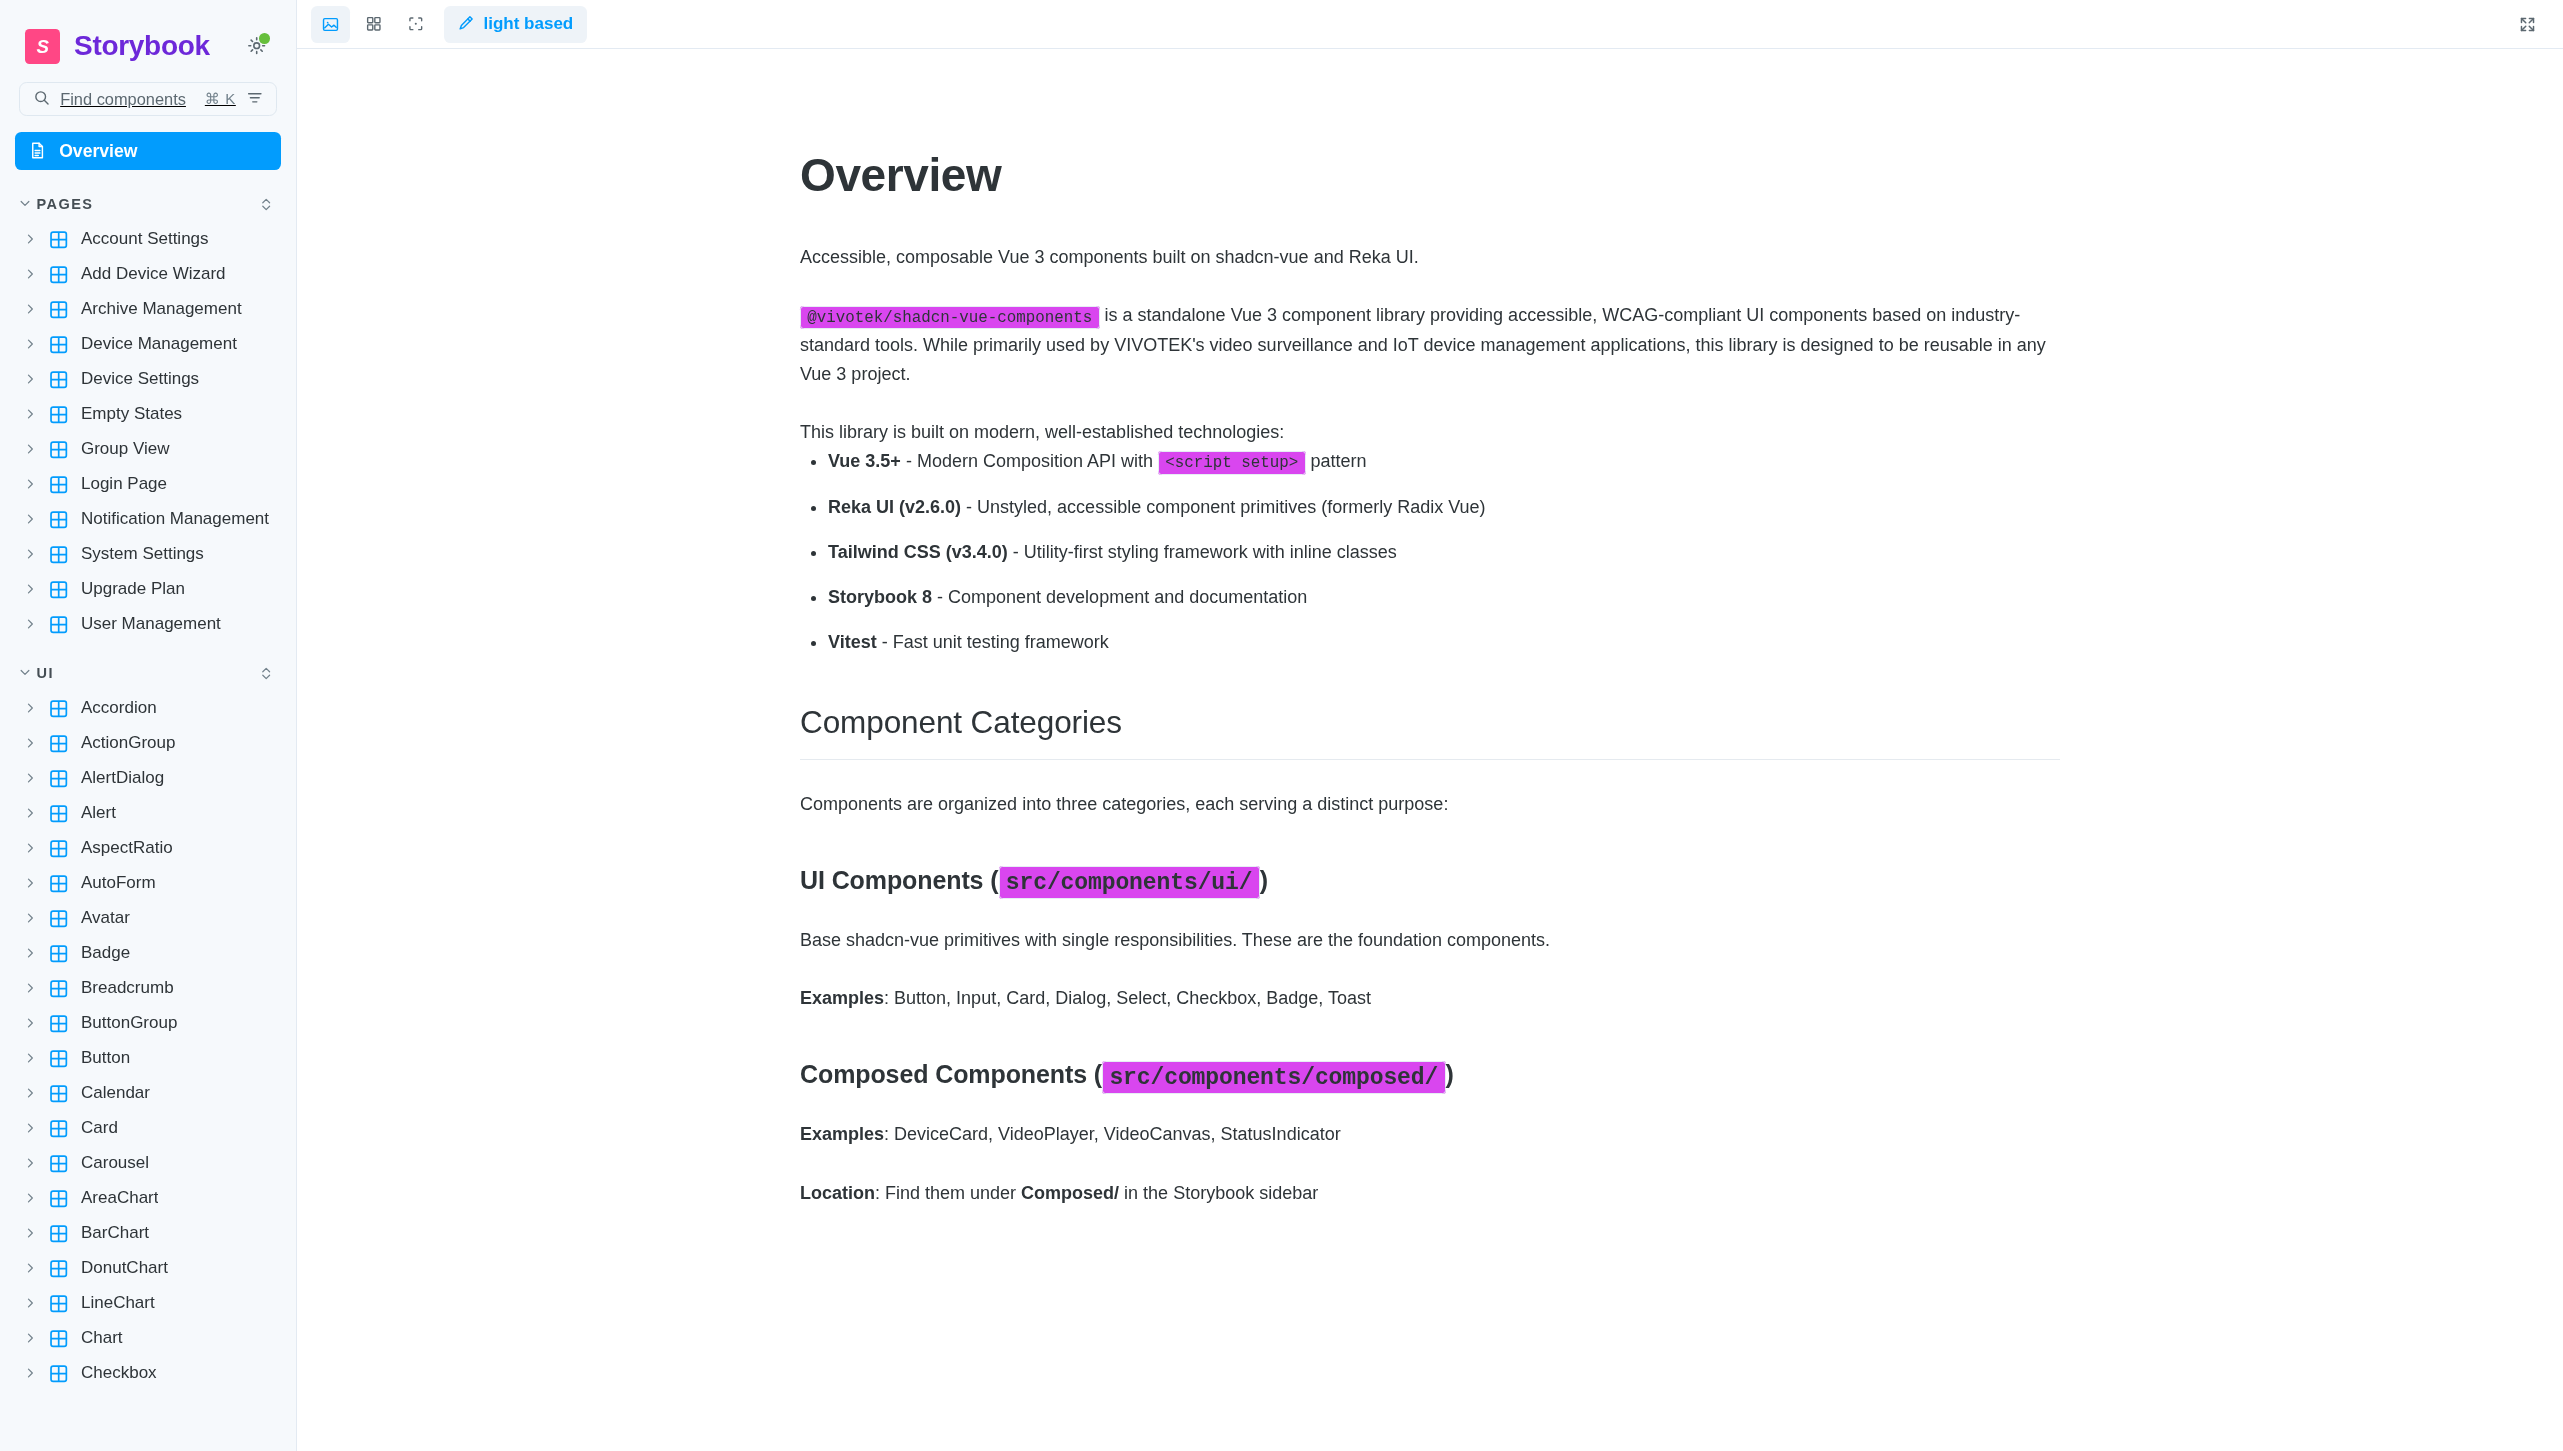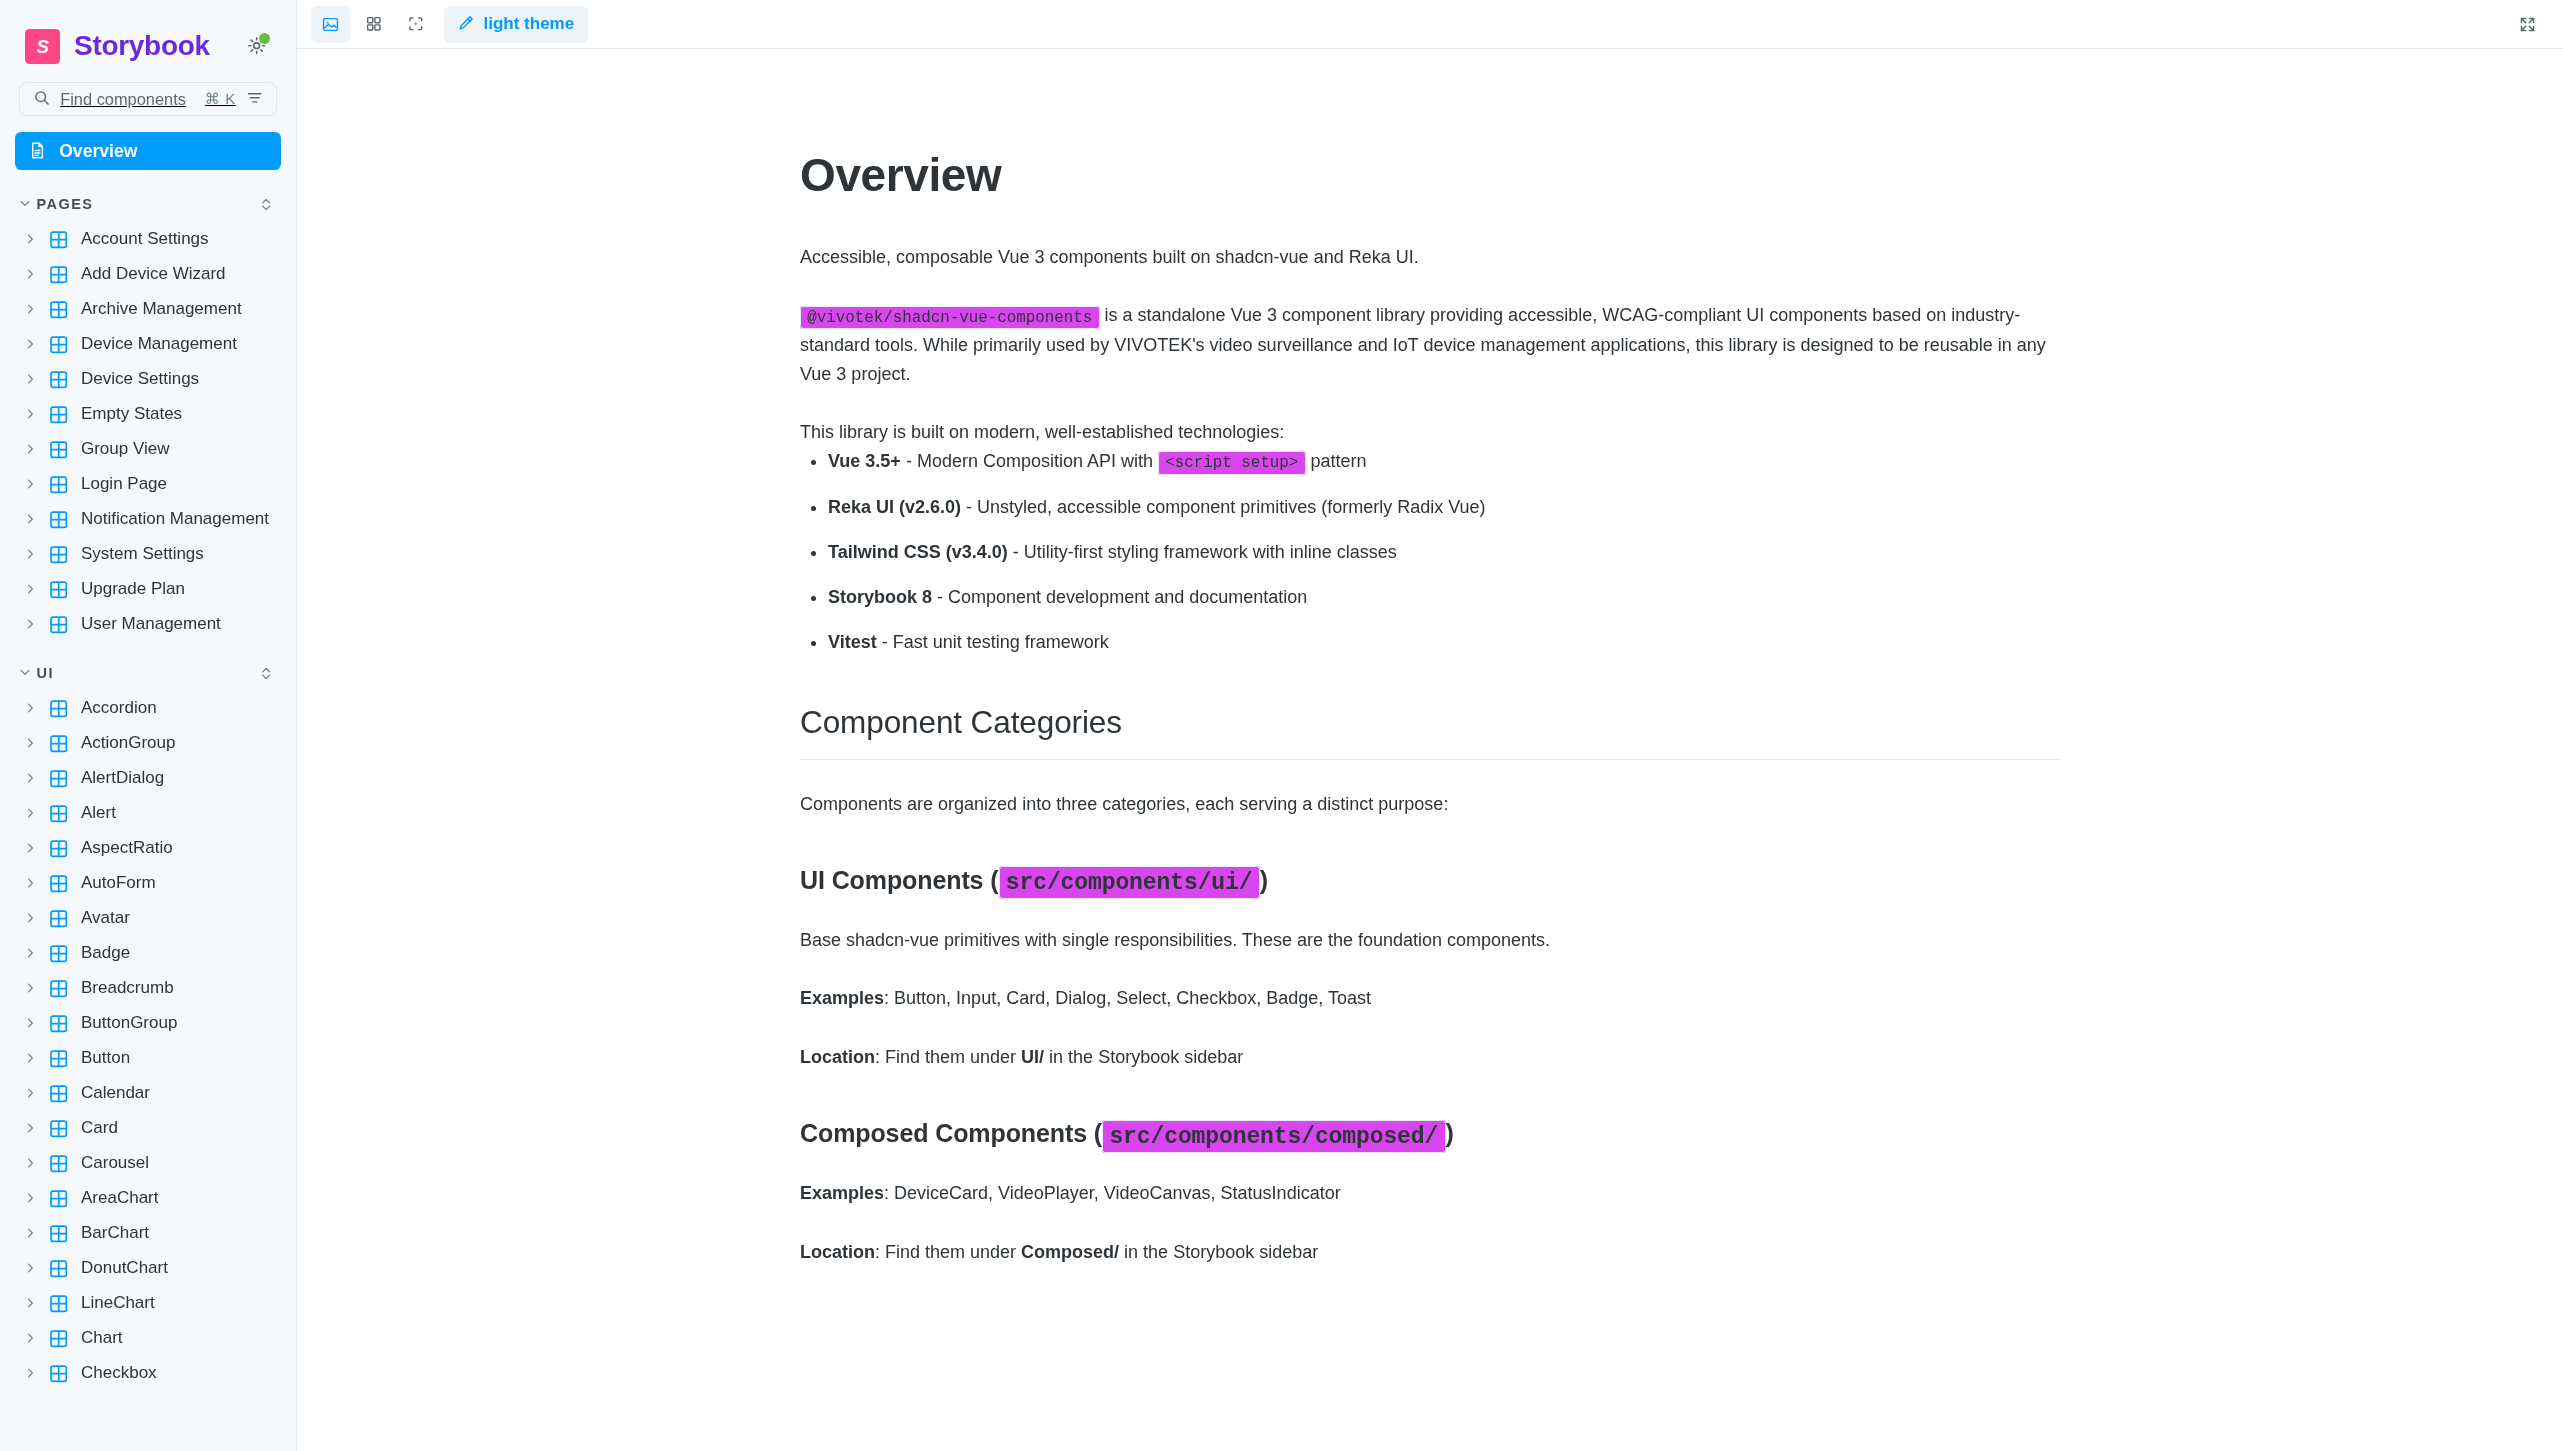--- a/index.html
+++ b/index.html
@@ -838,21 +838,21 @@
         </svg>
       </div>
 
       <div class="tb-theme">
         <span>
           <svg width="19" height="19" viewBox="0 0 24 24" fill="none" stroke="#029CFD" stroke-width="1.8" stroke-linejoin="round" stroke-linecap="round">
             <path d="M17.6 3.6 20.4 6.4 9.6 17.2 5.2 18.8 6.8 14.4z"></path>
             <path d="M15 6.2 17.8 9"></path>
           </svg>
         </span>
-        <span class="lbl">light theme</span>
+        <span class="lbl">light based</span>
       </div>
 
       <div class="tb-right">
         <div class="tb-btn">
           <svg width="19" height="19" viewBox="0 0 24 24" fill="none" stroke="#5C6870" stroke-width="1.9" stroke-linecap="round" stroke-linejoin="round">
             <path d="M9.6 4.4H4.4v5.2M14.4 4.4h5.2v5.2M19.6 14.4v5.2h-5.2M4.4 14.4v5.2h5.2"></path>
             <path d="M4.4 4.4 9.8 9.8M19.6 4.4 14.2 9.8M19.6 19.6 14.2 14.2M4.4 19.6 9.8 14.2"></path>
           </svg>
         </div>
       </div>
@@ -878,21 +878,20 @@
             <li><strong>Vitest</strong><span> - Fast unit testing framework</span></li>
           </ul>
 
         <h2 class="doc-h2">Component Categories</h2>
         <p class="doc-p">Components are organized into three categories, each serving a distinct purpose:</p>
 
         <div id="cat-sections">
             <h3 class="doc-h3"><span>UI Components (</span><code class="inline">src/components/ui/</code><span>)</span></h3>
             <p class="doc-p">Base shadcn-vue primitives with single responsibilities. These are the foundation components.</p>
             <p class="doc-p"><strong>Examples</strong><span>: Button, Input, Card, Dialog, Select, Checkbox, Badge, Toast</span></p>
-            <p class="doc-p"><strong>Location</strong><span>: Find them under </span><strong>UI/</strong><span> in the Storybook sidebar</span></p>
             <h3 class="doc-h3"><span>Composed Components (</span><code class="inline">src/components/composed/</code><span>)</span></h3>
             <p class="doc-p"><strong>Examples</strong><span>: DeviceCard, VideoPlayer, VideoCanvas, StatusIndicator</span></p>
             <p class="doc-p"><strong>Location</strong><span>: Find them under </span><strong>Composed/</strong><span> in the Storybook sidebar</span></p>
           </div>
 
       </article>
     </div>
 
   </section>
 </div>

